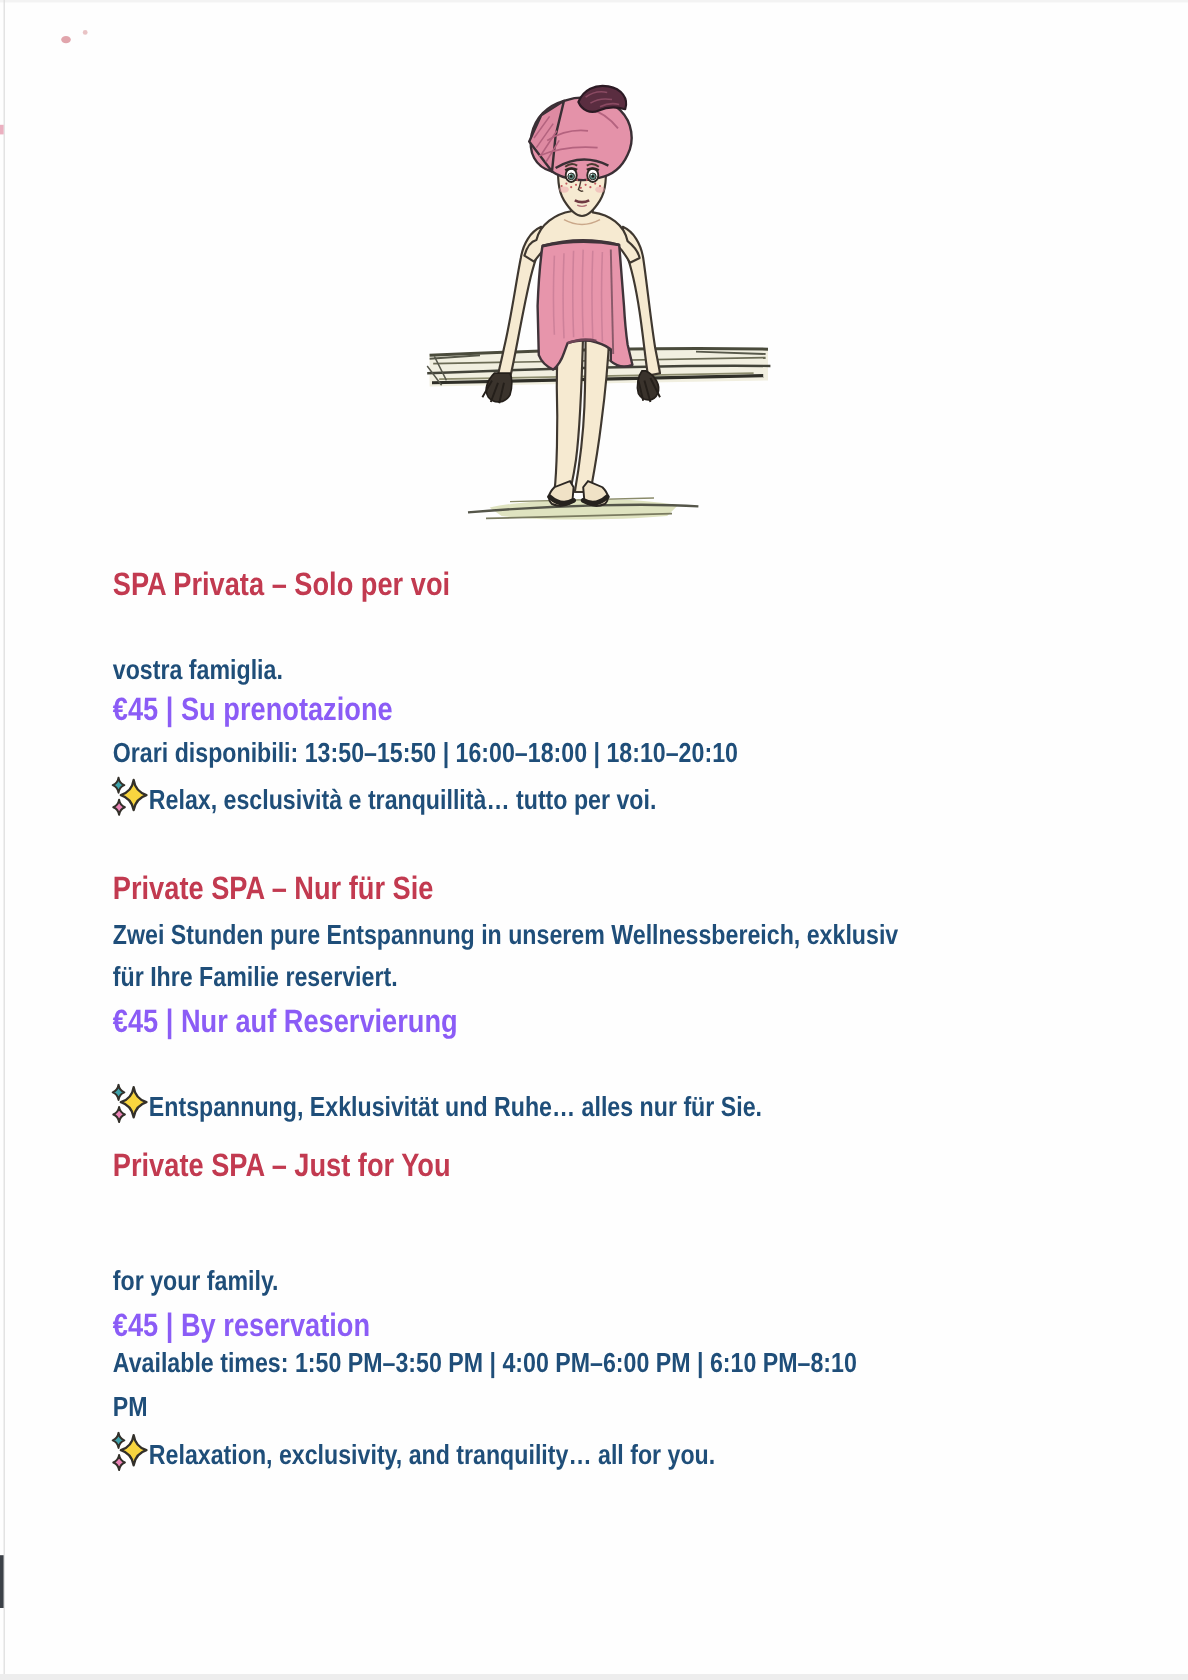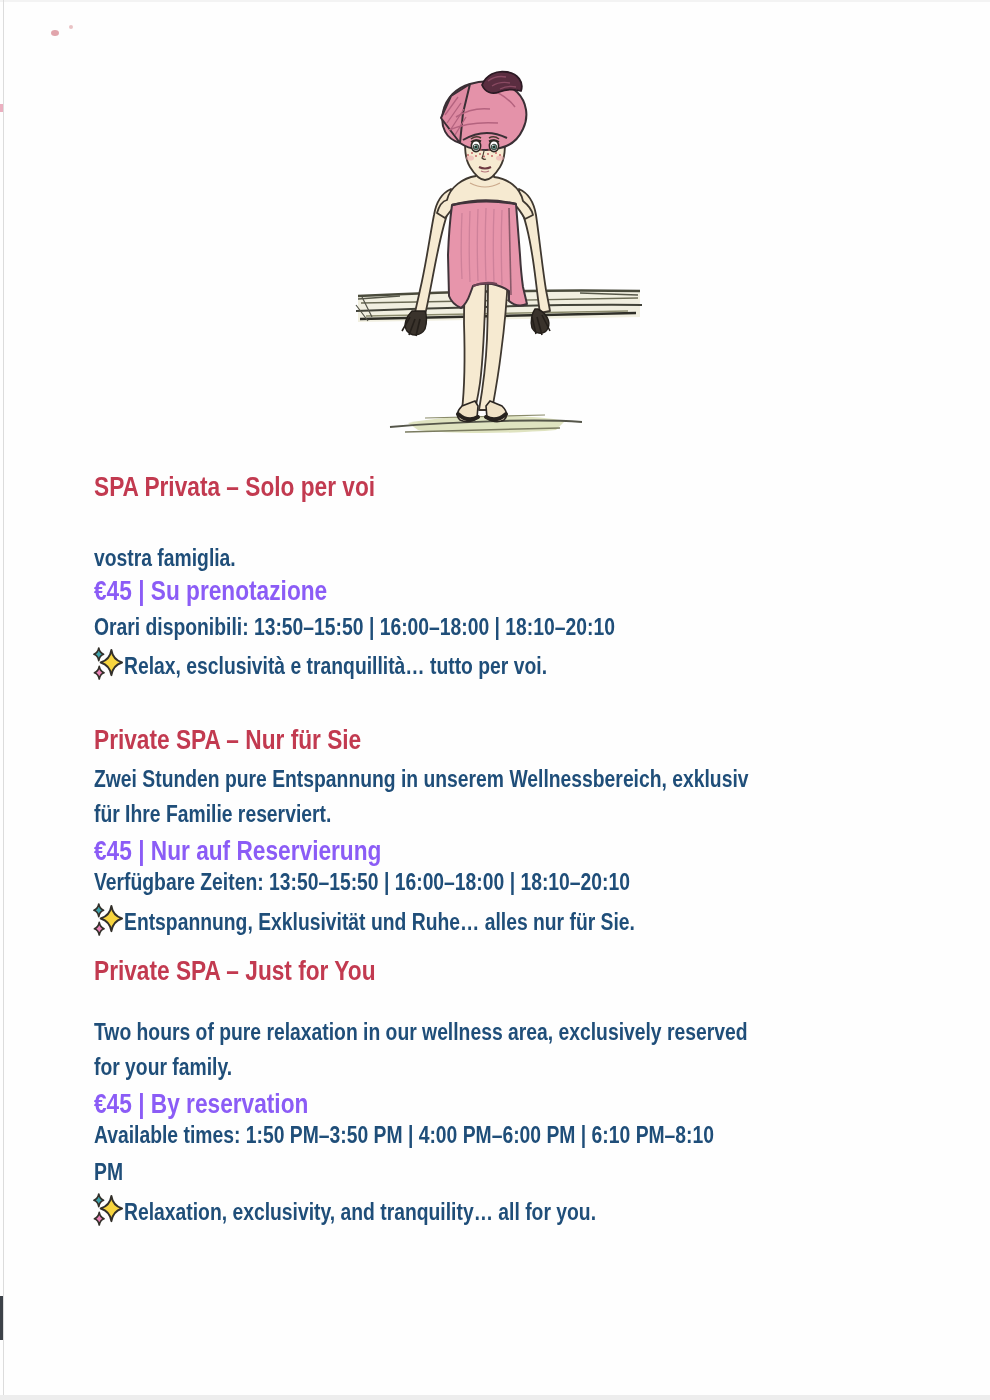--- a/index.html
+++ b/index.html
@@ -145,32 +145,30 @@
       <path d="M8 1 Q8.8 6 13 7.5 Q8.8 9 8 14 Q7.2 9 3 7.5 Q7.2 6 8 1 Z" fill="#3fa3ab" stroke="#33302a" stroke-width="1.7" stroke-linejoin="round"></path>
       <path d="M8.5 20 Q9.3 25 13.5 26.5 Q9.3 28 8.5 33 Q7.7 28 3.5 26.5 Q7.7 25 8.5 20 Z" fill="#ec83b7" stroke="#33302a" stroke-width="1.7" stroke-linejoin="round"></path>
     </svg>
     <div class="txt"><span class="sx">Relax, esclusività e tranquillità… tutto per voi.</span></div>
   </div>
 
   <div class="t-line heading" style="top:727px"><span class="sx">Private SPA – Nur für Sie</span></div>
   <div class="t-line body" style="top:803px"><span class="sx">für Ihre Familie reserviert.</span></div>
   <div class="t-line body" style="top:768px"><span class="sx">Zwei Stunden pure Entspannung in unserem Wellnessbereich, exklusiv</span></div>
   <div class="t-line red" style="top:838px"><span class="sx">€45 | Nur auf Reservierung</span></div>
-  <div class="t-line body" style="top:871px"><span class="sx">Verfügbare Zeiten: 13:50–15:50 | 16:00–18:00 | 18:10–20:10</span></div>
   <div class="tagline" style="top:903px">
     <svg class="spark" width="33" height="33" viewBox="0 0 34 34">
       <path d="M21 3 Q22.5 13 32 16 Q22.5 19 21 29 Q19.5 19 10 16 Q19.5 13 21 3 Z" fill="#f8d53f" stroke="#33302a" stroke-width="2" stroke-linejoin="round"></path>
       <path d="M8 1 Q8.8 6 13 7.5 Q8.8 9 8 14 Q7.2 9 3 7.5 Q7.2 6 8 1 Z" fill="#3fa3ab" stroke="#33302a" stroke-width="1.7" stroke-linejoin="round"></path>
       <path d="M8.5 20 Q9.3 25 13.5 26.5 Q9.3 28 8.5 33 Q7.7 28 3.5 26.5 Q7.7 25 8.5 20 Z" fill="#ec83b7" stroke="#33302a" stroke-width="1.7" stroke-linejoin="round"></path>
     </svg>
     <div class="txt"><span class="sx">Entspannung, Exklusivität und Ruhe… alles nur für Sie.</span></div>
   </div>
 
   <div class="t-line heading" style="top:958px"><span class="sx">Private SPA – Just for You</span></div>
-  <div class="t-line body" style="top:1021px"><span class="sx">Two hours of pure relaxation in our wellness area, exclusively reserved</span></div>
   <div class="t-line body" style="top:1056px"><span class="sx">for your family.</span></div>
   <div class="t-line red" style="top:1091px"><span class="sx">€45 | By reservation</span></div>
   <div class="t-line body" style="top:1124px"><span class="sx">Available times: 1:50 PM–3:50 PM | 4:00 PM–6:00 PM | 6:10 PM–8:10</span></div>
   <div class="t-line body" style="top:1161px"><span class="sx">PM</span></div>
   <div class="tagline" style="top:1193px">
     <svg class="spark" width="33" height="33" viewBox="0 0 34 34">
       <path d="M21 3 Q22.5 13 32 16 Q22.5 19 21 29 Q19.5 19 10 16 Q19.5 13 21 3 Z" fill="#f8d53f" stroke="#33302a" stroke-width="2" stroke-linejoin="round"></path>
       <path d="M8 1 Q8.8 6 13 7.5 Q8.8 9 8 14 Q7.2 9 3 7.5 Q7.2 6 8 1 Z" fill="#3fa3ab" stroke="#33302a" stroke-width="1.7" stroke-linejoin="round"></path>
       <path d="M8.5 20 Q9.3 25 13.5 26.5 Q9.3 28 8.5 33 Q7.7 28 3.5 26.5 Q7.7 25 8.5 20 Z" fill="#ec83b7" stroke="#33302a" stroke-width="1.7" stroke-linejoin="round"></path>
     </svg>

